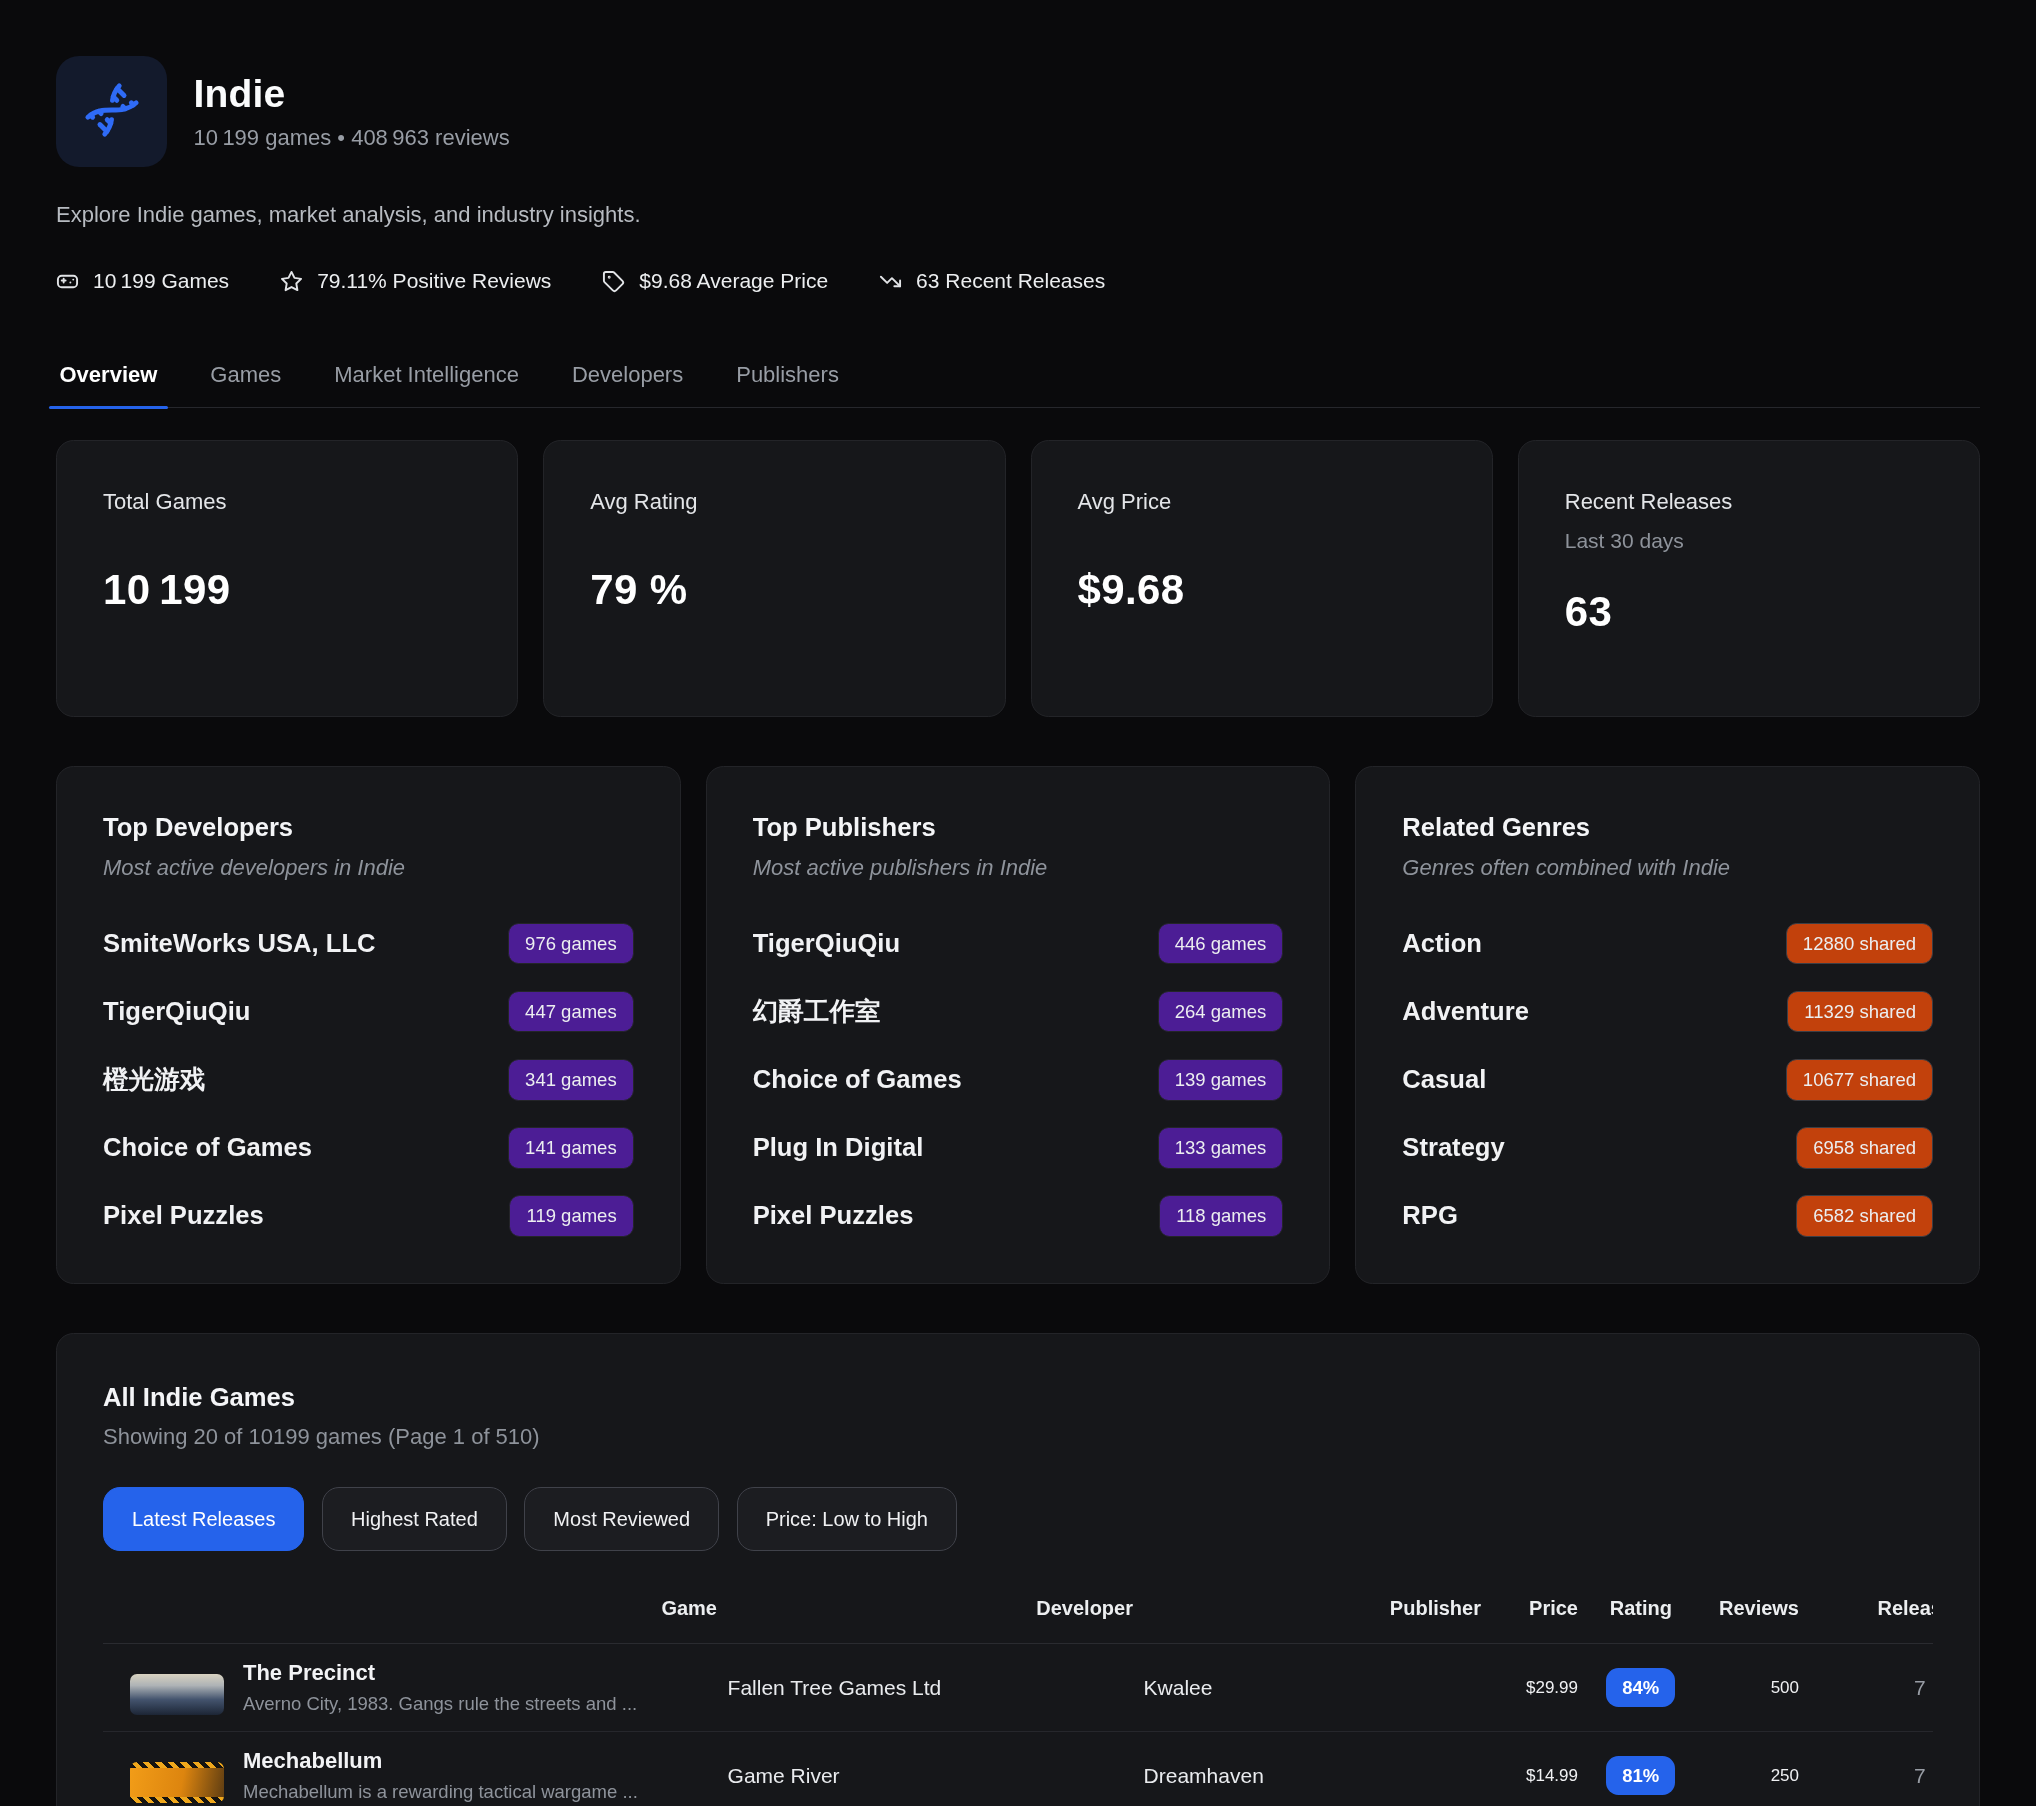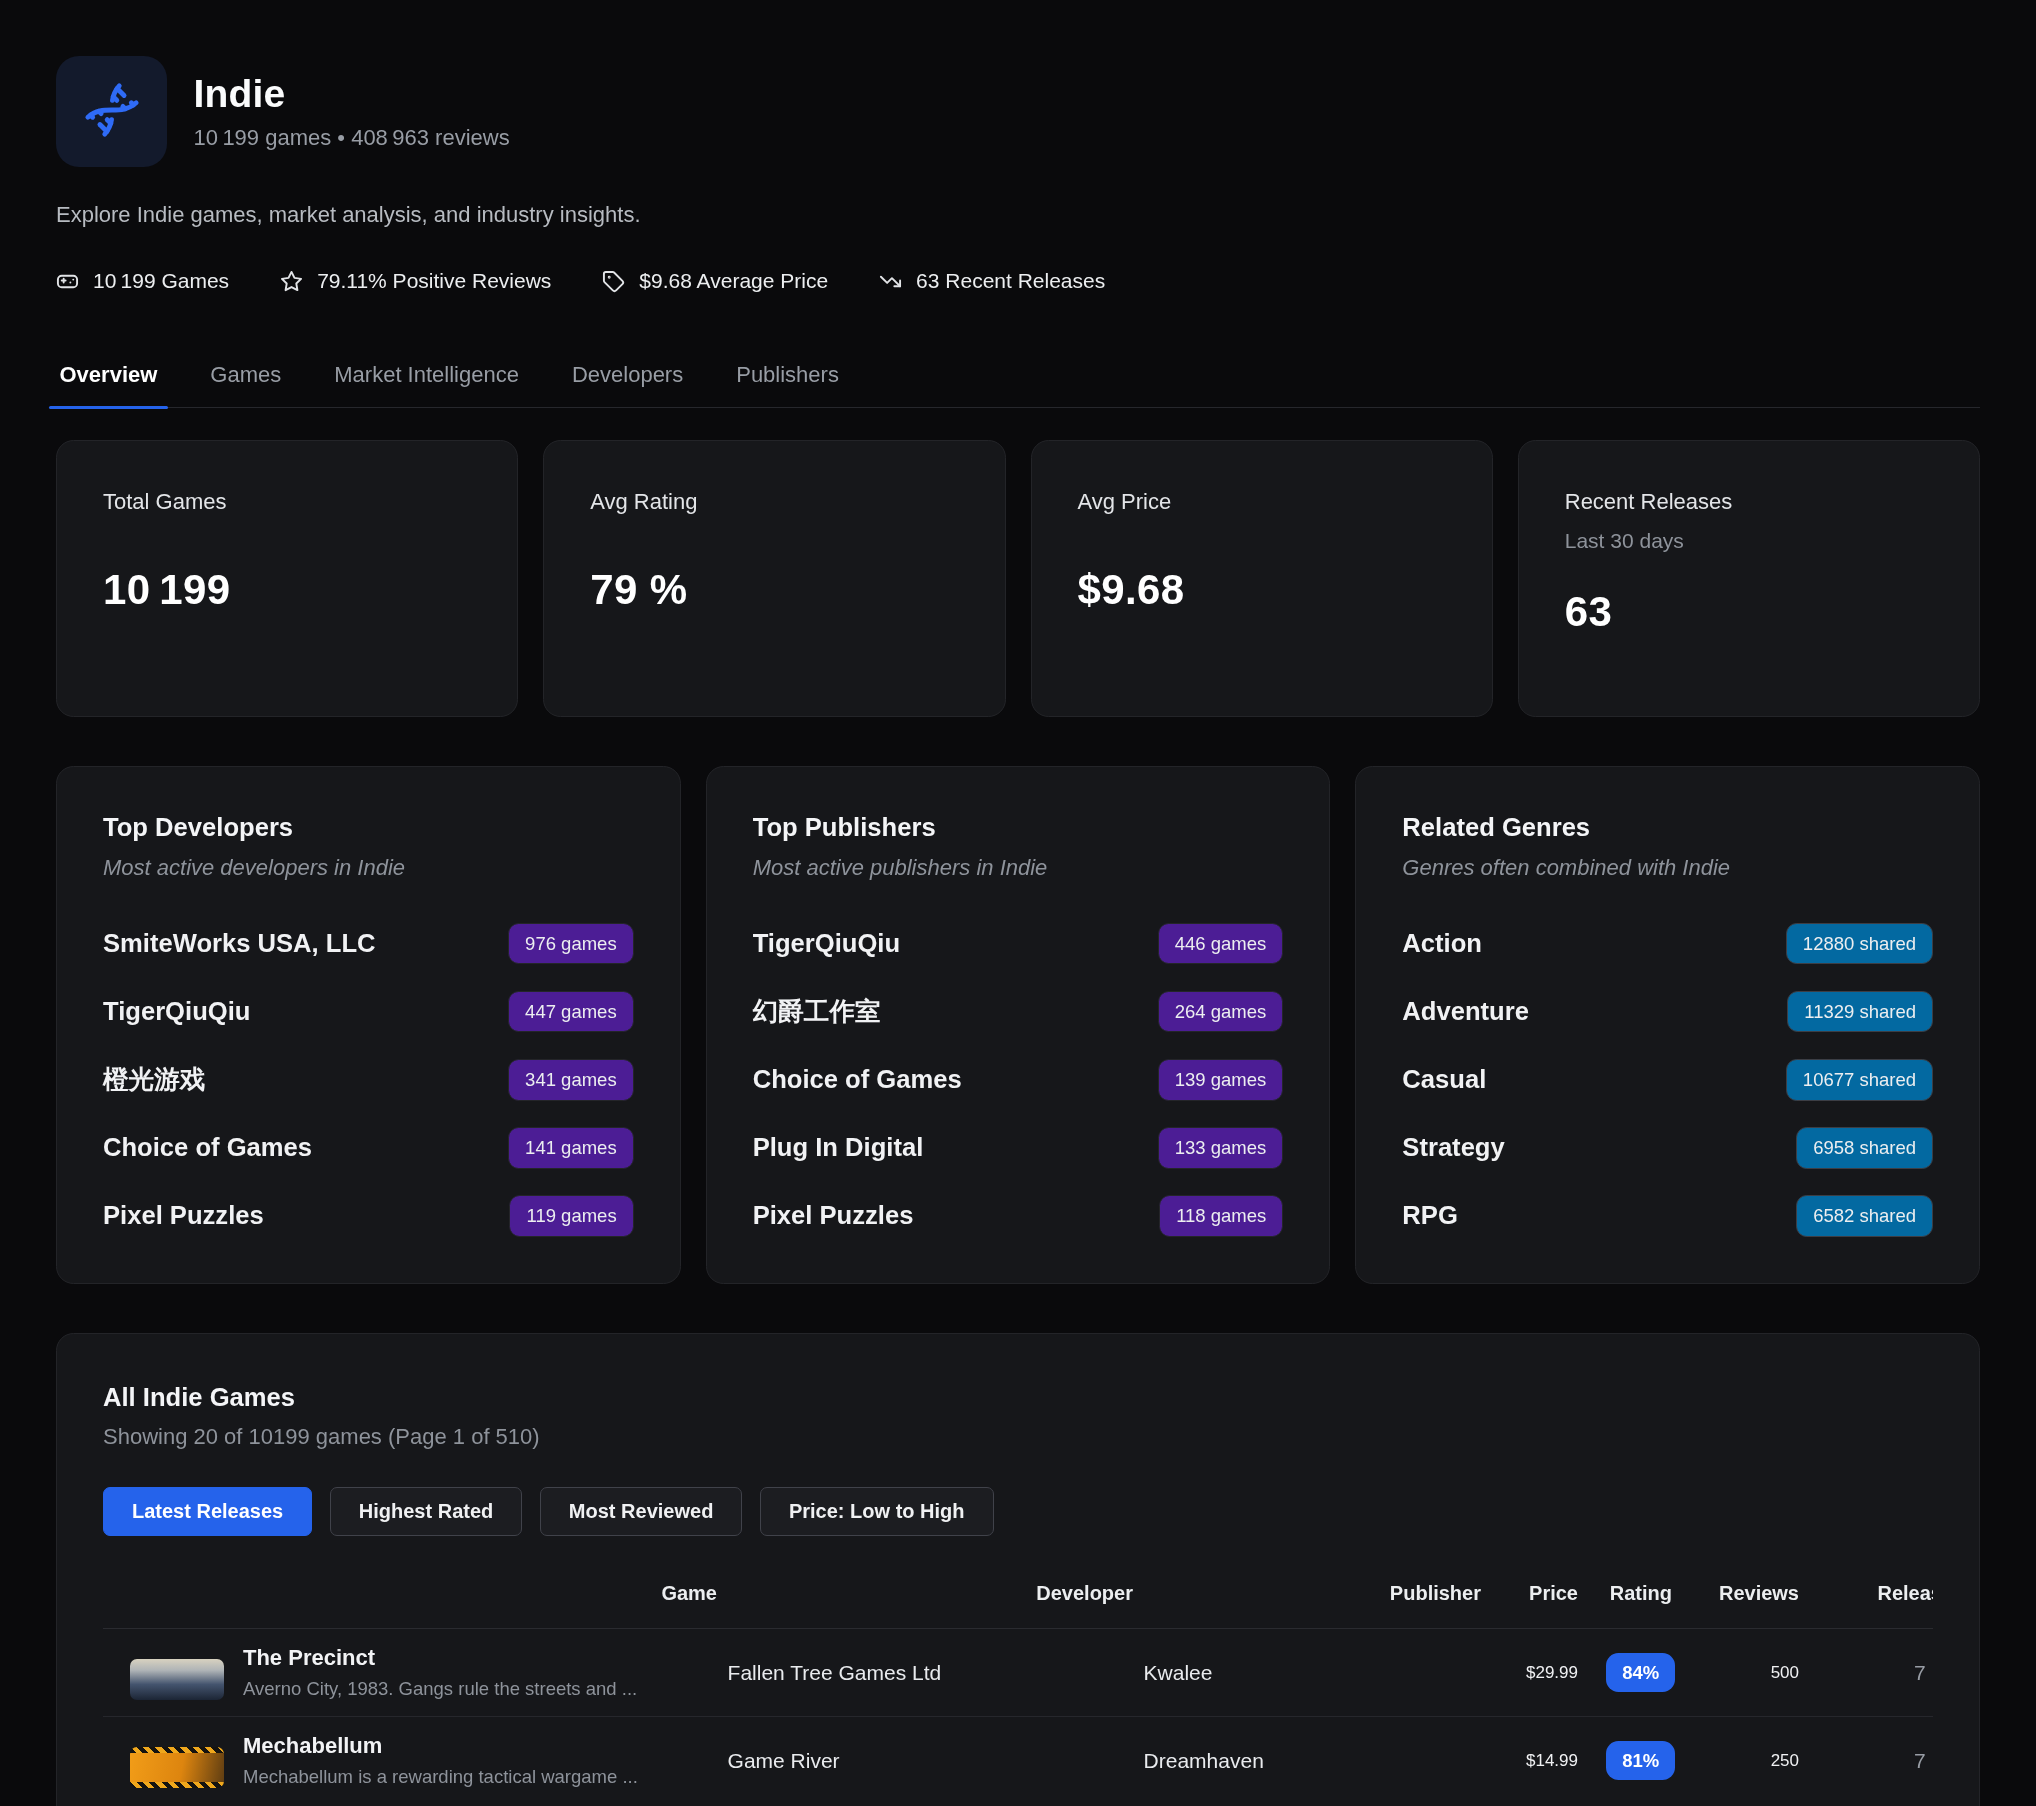--- a/index.html
+++ b/index.html
@@ -58,33 +58,33 @@
   .panel-title { font-size:25.6px; font-weight:700; color:#f4f5f7; }
   .panel-sub { font-size:22px; color:#8e939b; margin-top:12.4px;font-style:italic; }
   .panel-list { margin-top:42px; display:flex; flex-direction:column; gap:26.5px; }
   .panel-row { display:flex; align-items:center; justify-content:space-between;gap:34px; }
   .panel-row .name { font-size:25.6px; font-weight:600; color:#f1f2f4; }
   .badge {
     font-size:18.5px; font-weight:500; color:#eceef0; border-radius:10.6px;
     padding:8.8px 16px; white-space:nowrap;
   }
   .badge.filled { background:#4c1d95; border:0.9px solid #242529; }
-  .badge.outline { background:#0369a1; border:0.9px solid #3c3e45; }
+  .badge.outline { background:#c2410c; border:0.9px solid #3c3e45; }
 
   
   .games-card {
     margin-top:49px; background:#16171a; border:0.9px solid #232428; border-radius:17.6px;
     padding:49px 46px 35px 46px; overflow:hidden;
   }
   .games-title { font-size:25.6px; font-weight:700; color:#f4f5f7; }
   .games-sub { font-size:22px; color:#8e939b; margin-top:12.4px; }
   .filters { margin-top:37px; display:flex; gap:17.6px; }
   .filter-btn {
-    font-size:20px; font-weight:700; color:#f0f1f3; background:#1c1d21;
-    border:0.9px solid #40424a; border-radius:7px; height:49px; padding:0 28px;
+    font-size:20px; font-weight:400; color:#f0f1f3; background:#1c1d21;
+    border:0.9px solid #40424a; border-radius:17px; height:64px; padding:0 28px;
     display:flex; align-items:center; cursor:pointer; white-space:nowrap;
   }
   .filter-btn.active { background:#2563eb; border-color:#2563eb; color:#ffffff; }
 
   .table-clip { margin-top:46px; overflow:hidden; }
   table.games { border-collapse:collapse; table-layout:fixed; width:1899px; }
   table.games col.c-game { width:614px; }
   table.games col.c-dev { width:416px; }
   table.games col.c-pub { width:348px; }
   table.games col.c-price { width:97px; }

